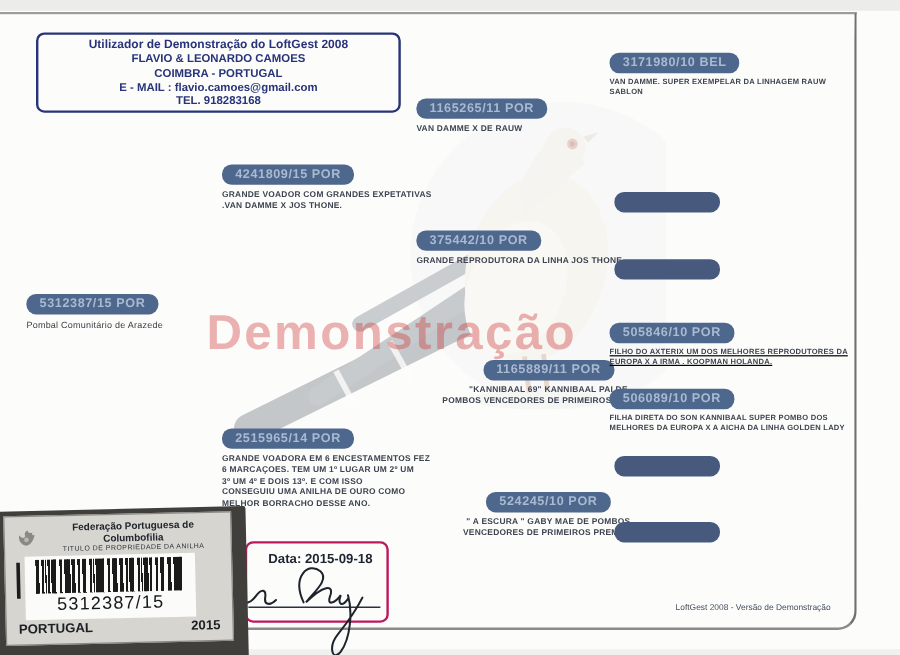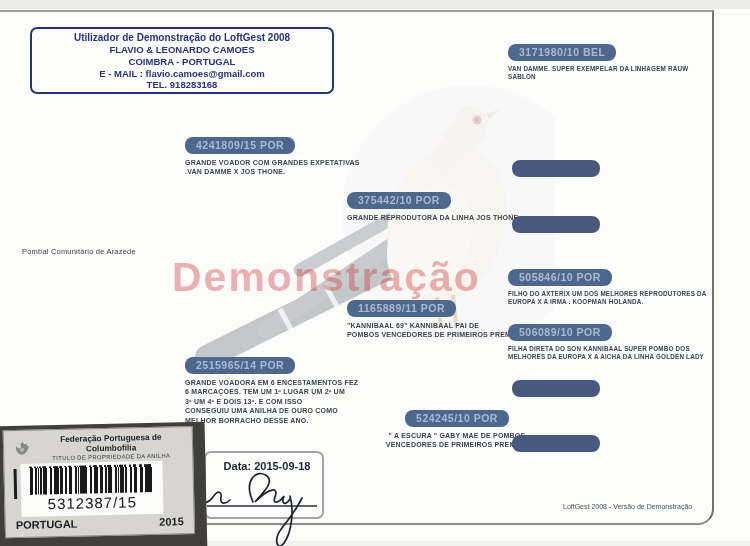--- a/index.html
+++ b/index.html
@@ -24,21 +24,21 @@
   .badge{display:inline-block;background:#4e678c;color:#a9bad2;font-weight:bold;
         font-size:10.5px;letter-spacing:.5px;padding:2px 11px 3px;border-radius:8px;
         white-space:nowrap;}
   .badge.blank{position:absolute;width:88px;height:17px;padding:0;background:#475a7e;}
   .desc{margin-top:4px;font-size:7px;font-weight:600;color:#3d4450;line-height:1.35;
         letter-spacing:.2px;white-space:pre-line;}
   .desc.small{font-size:6.3px;line-height:1.3;}
   .desc.plain{font-weight:normal;font-size:7.5px;color:#3a3f48;}
   
   .date-box{position:absolute;left:204px;top:451px;width:116px;height:64px;
-        border:2px solid #a3a3a3;border-radius:7px;}
+        border:2px solid #be185d;border-radius:7px;}
   .date-label{margin-top:7px;text-align:center;padding-left:6px;font-size:11px;
         font-weight:bold;color:#1e2430;white-space:nowrap;}
   .signature{position:absolute;left:185px;top:468px;width:170px;height:78px;overflow:visible;}
   
   .footer-text{position:absolute;left:563px;top:503px;font-size:7px;color:#45505e;}
   
   .sticker{position:absolute;left:-4px;top:426px;width:209px;height:126px;background:#403f3c;
         transform:rotate(-1.3deg);transform-origin:20px 20px;border-radius:2px;}
   .sticker-face{position:absolute;left:7px;top:4px;width:188px;height:106px;background:#d7d5d0;
         border:1px solid #8a8a86;}
@@ -94,60 +94,65 @@
 
   <div class="info-box">
     <div class="l1">Utilizador de Demonstração do LoftGest 2008</div>
     <div>FLAVIO &amp; LEONARDO CAMOES</div>
     <div>COIMBRA - PORTUGAL</div>
     <div>E - MAIL : flavio.camoes@gmail.com</div>
     <div>TEL. 918283168</div>
   </div>
 
   <div class="entry" style="left:22px;top:243px;">
+    <div class="badge">5312387/15 POR</div>
     <div class="desc plain" style="width:200px;">Pombal Comunitário de Arazede</div>
   </div>
 
   <div class="entry" style="left:185px;top:135px;">
     <div class="badge">4241809/15 POR</div>
     <div class="desc" style="width:230px;">GRANDE VOADOR COM GRANDES EXPETATIVAS
 .VAN DAMME X JOS THONE.</div>
   </div>
   <div class="entry" style="left:185px;top:355px;">
     <div class="badge">2515965/14 POR</div>
     <div class="desc" style="width:230px;">GRANDE VOADORA EM 6 ENCESTAMENTOS  FEZ
 6 MARCAÇOES. TEM UM 1º LUGAR UM 2º  UM
 3º  UM 4º  E DOIS 13º. E COM ISSO
 CONSEGUIU UMA ANILHA DE OURO COMO
 MELHOR BORRACHO DESSE ANO.</div>
   </div>
 
+  <div class="entry" style="left:347px;top:80px;">
+    <div class="badge">1165265/11 POR</div>
+    <div class="desc" style="width:220px;">VAN DAMME X DE  RAUW</div>
+  </div>
   <div class="entry" style="left:347px;top:190px;">
     <div class="badge">375442/10 POR</div>
     <div class="desc" style="width:220px;">GRANDE REPRODUTORA DA LINHA JOS THONE.</div>
   </div>
-  <div class="entry" style="left:347px;top:298px;">
+  <div class="entry" style="left:347px;top:298px;text-align:center;">
     <div class="badge">1165889/11 POR</div>
     <div class="desc" style="width:220px;">"KANNIBAAL 69"  KANNIBAAL  PAI DE
 POMBOS VENCEDORES DE PRIMEIROS PREMIOS</div>
   </div>
   <div class="entry" style="left:347px;top:408px;text-align:center;">
     <div class="badge">524245/10 POR</div>
     <div class="desc" style="width:220px;">" A ESCURA "  GABY  MAE DE POMBOS
 VENCEDORES DE PRIMEIROS PREMIOS</div>
   </div>
 
   <div class="entry" style="left:508px;top:42px;">
     <div class="badge">3171980/10 BEL</div>
     <div class="desc small" style="width:200px;">VAN DAMME. SUPER EXEMPELAR DA LINHAGEM RAUW
 SABLON</div>
   </div>
   <div class="badge blank" style="left:512px;top:160px;"></div>
   <div class="badge blank" style="left:512px;top:216px;"></div>
-  <div class="entry" style="left:508px;top:267px;">
+  <div class="entry" style="left:508px;top:267px;text-decoration:underline;">
     <div class="badge">505846/10 POR</div>
     <div class="desc small" style="width:200px;">FILHO DO AXTERIX UM DOS MELHORES REPRODUTORES DA
 EUROPA X A IRMA . KOOPMAN HOLANDA.</div>
   </div>
   <div class="entry" style="left:508px;top:322px;">
     <div class="badge">506089/10 POR</div>
     <div class="desc small" style="width:200px;">FILHA DIRETA DO SON KANNIBAAL SUPER POMBO DOS
 MELHORES DA EUROPA X A AICHA DA LINHA GOLDEN LADY</div>
   </div>
   <div class="badge blank" style="left:512px;top:380px;"></div>

